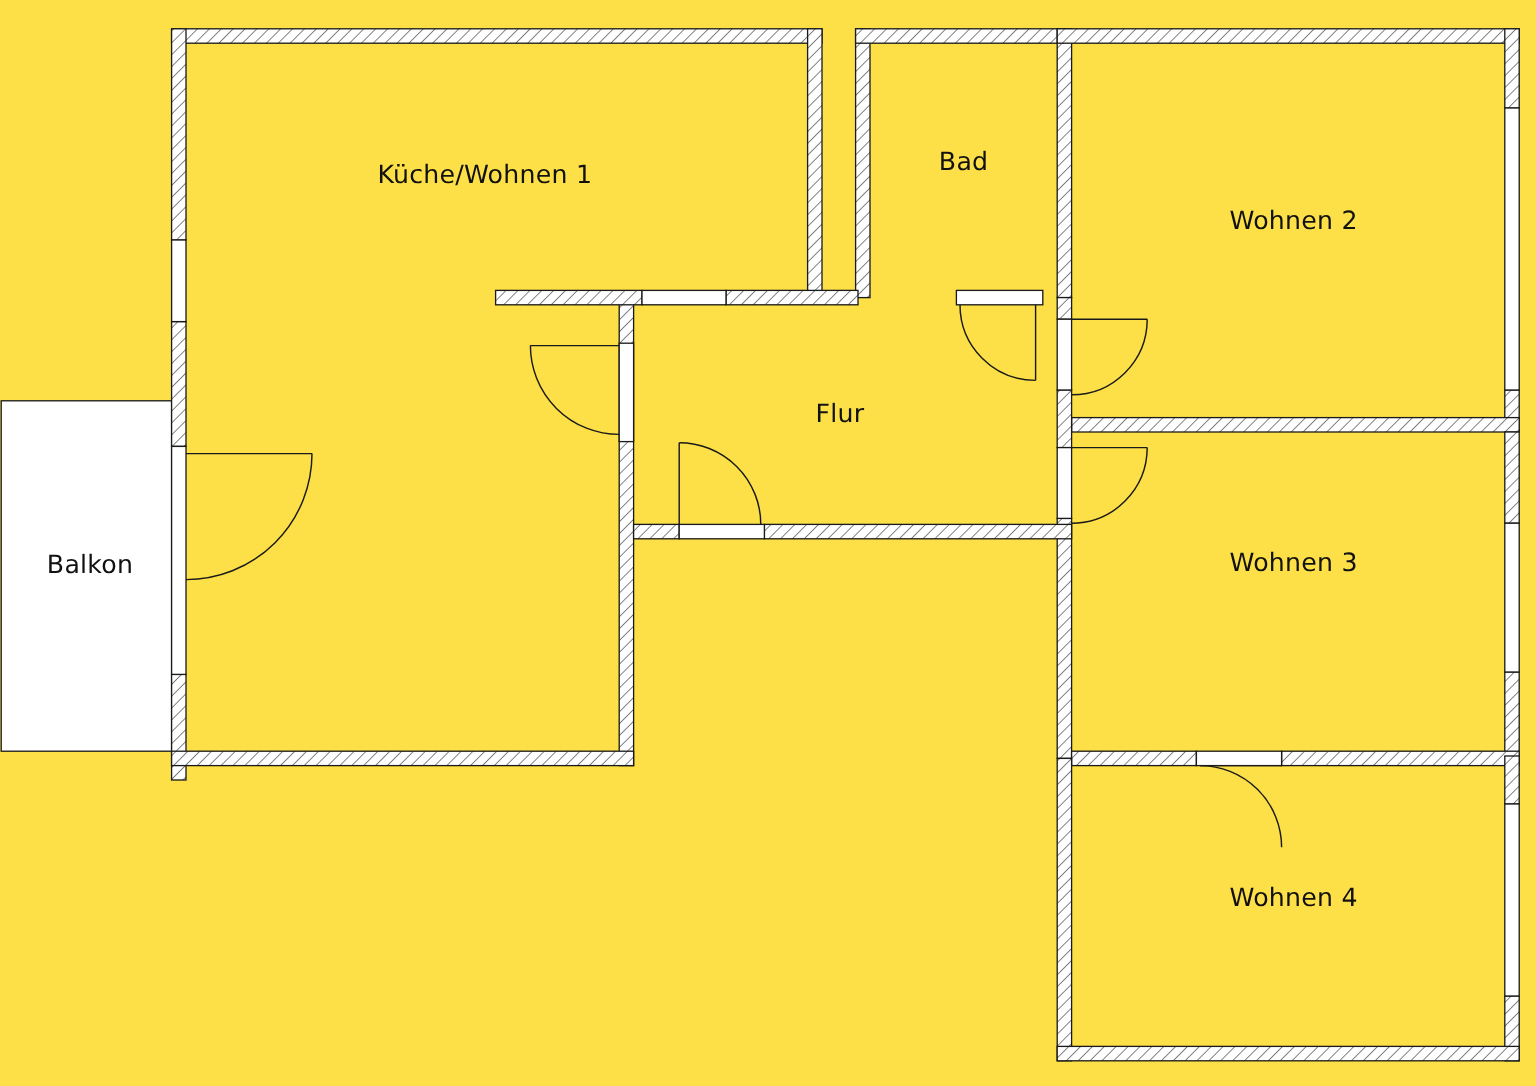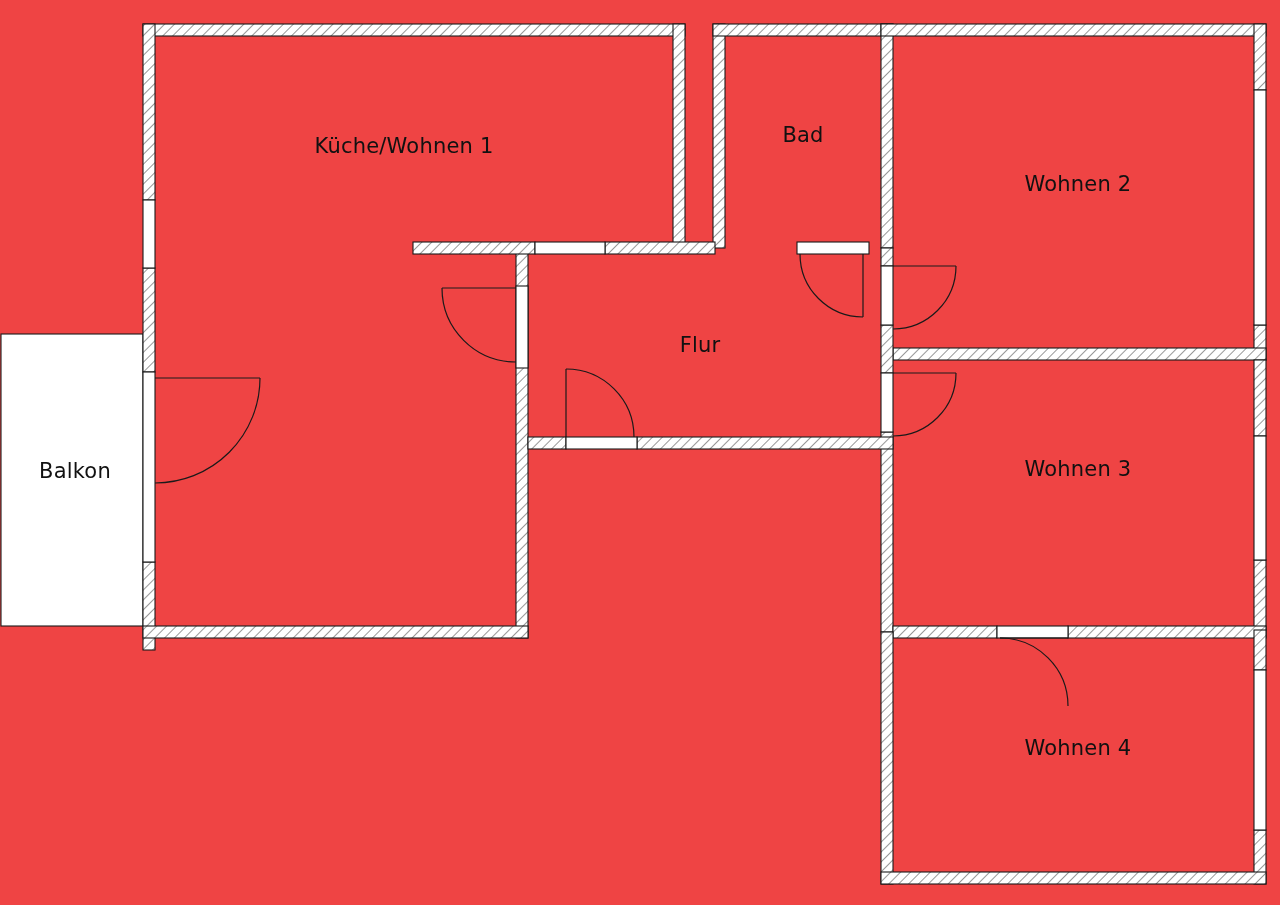--- a/index.html
+++ b/index.html
@@ -10,21 +10,21 @@
   body {
     width: 1280px;
     height: 905px;
     font-family: "DejaVu Sans", "Liberation Sans", sans-serif;
     overflow: hidden;
   }
   #floorplan-root {
     position: relative;
     width: 1280px;
     height: 905px;
-    background: #ef4444;
+    background: #fde047;
   }
   svg.plan {
     display: block;
     width: 1280px;
     height: 905px;
   }
   .wall-hatch-fill {
     fill: url(#hatch45);
     stroke: #1a1a1a;
     stroke-width: 1.1;

